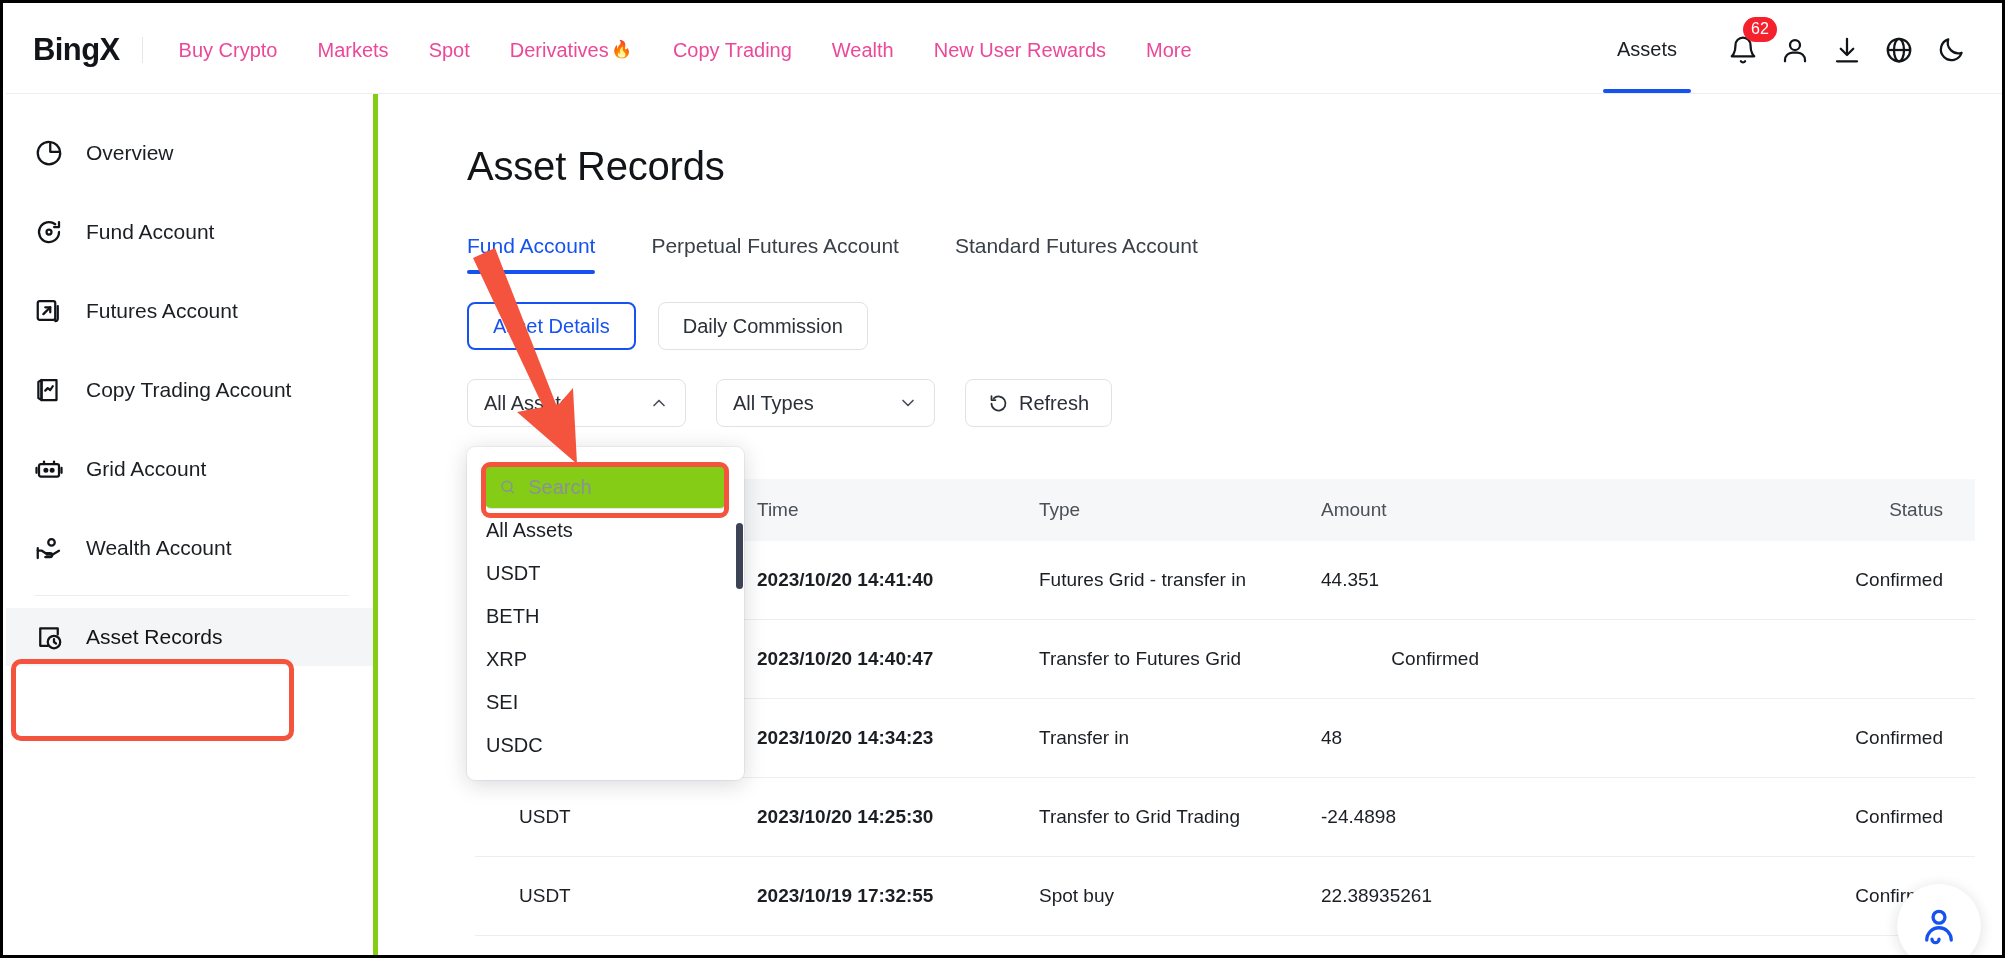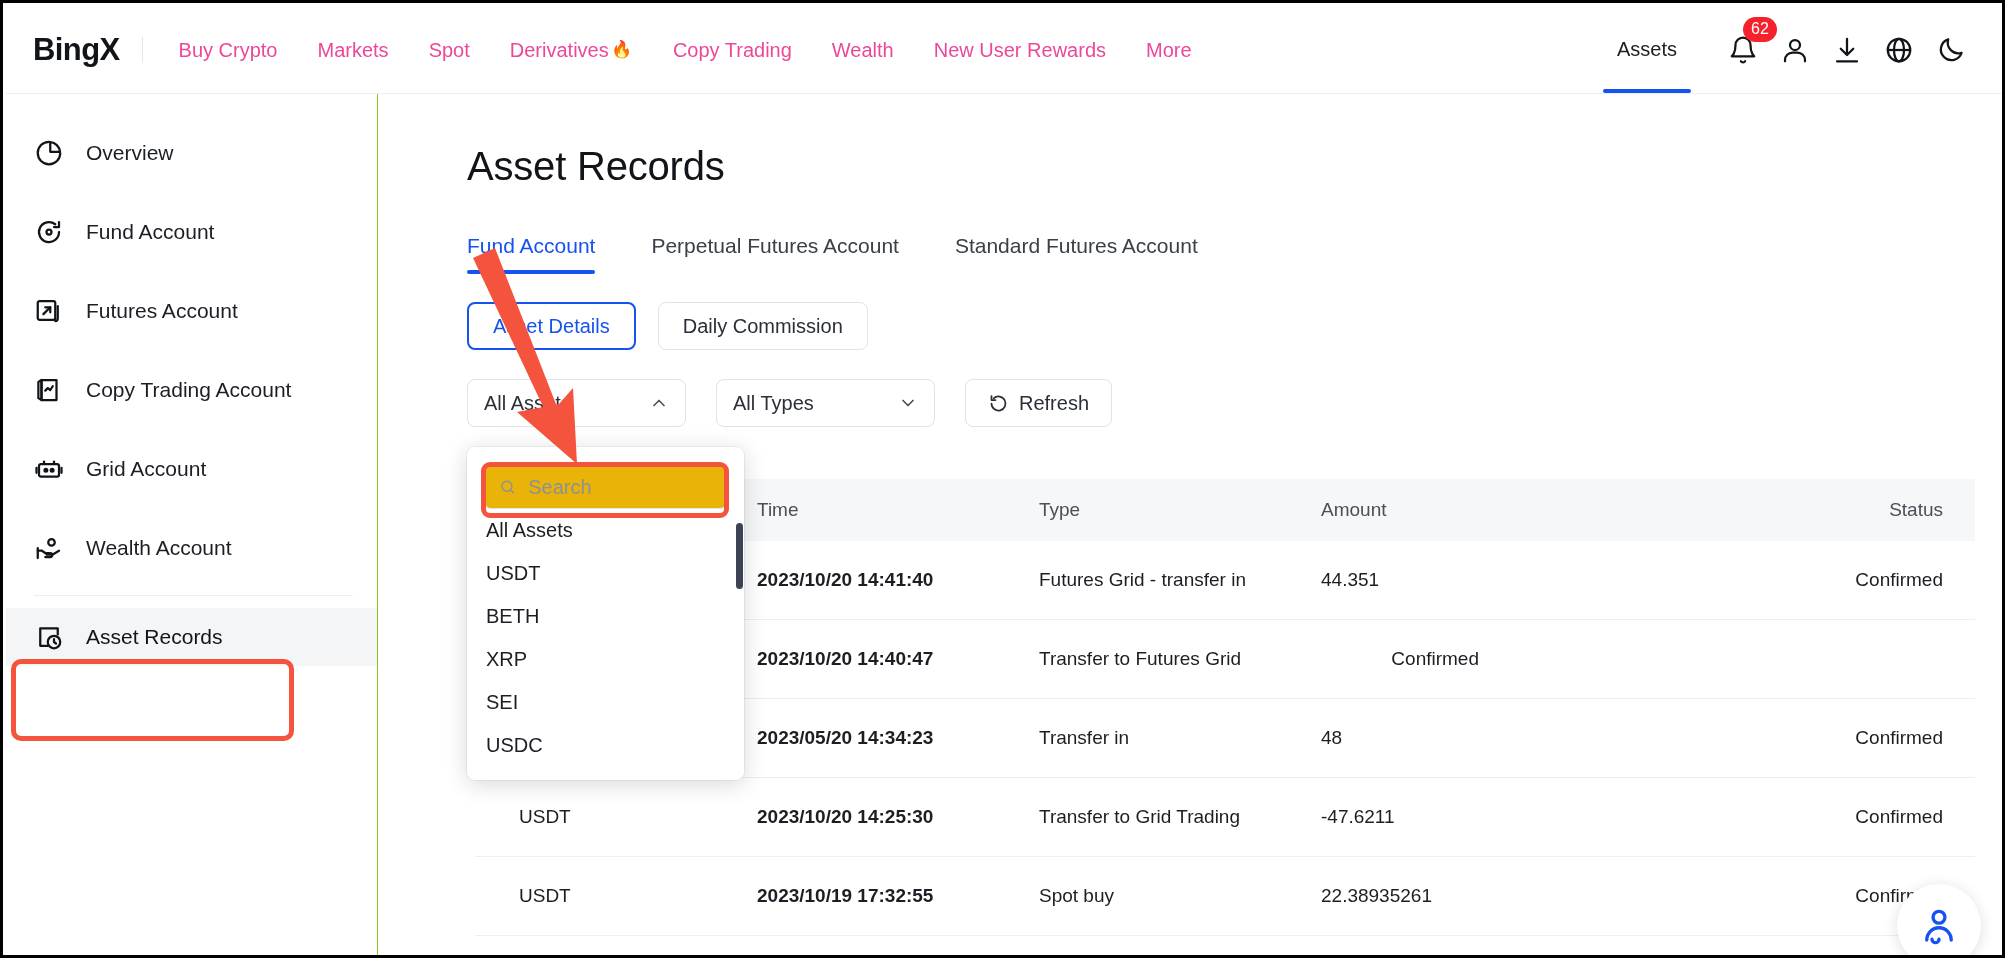--- a/index.html
+++ b/index.html
@@ -65,21 +65,21 @@
     background: #f5222d; color: #fff; font-size: 16px;
     display: flex; align-items: center; justify-content: center;
     padding: 0 6px; font-weight: 500;
   }
 
   
   .sidebar {
     position: absolute; top: 91px; left: 3px;
     width: 372px; height: 864px;
     background: #ffffff;
-    border-right: 1px solid #84cc16;
+    border-right: 5px solid #84cc16;
   }
   .side-item {
     display: flex; align-items: center;
     height: 58px; margin-top: 21px;
     padding-left: 28px; gap: 22px;
     cursor: pointer; position: relative;
   }
   .side-item:first-child { margin-top: 30px; }
   .side-label { font-size: 21px; color: #1b1f24; white-space: nowrap; }
   .side-divider {
@@ -160,21 +160,21 @@
     position: absolute; left: 88px; top: 353px;
     width: 277px; height: 333px;
     background: #ffffff; border-radius: 8px;
     box-shadow: 0 4px 22px rgba(20,26,40,.17), 0 0 0 1px rgba(20,26,40,.05);
     z-index: 40; overflow: hidden;
   }
   .searchbox {
     margin: 18px 17px 0 17px; height: 44px;
     border: 1px solid #e3e6ea; border-radius: 7px;
     display: flex; align-items: center; gap: 12px; padding: 0 14px;
-    background: #eab308;
+    background: #84cc16;
   }
   .searchbox input {
     border: none; outline: none; font-size: 20px; color: #2b3038;
     font-family: "Liberation Sans", sans-serif; width: 100%; background: transparent;
   }
   .searchbox input::placeholder { color: #8b9199; }
   .opt {
     height: 43px; display: flex; align-items: center;
     padding-left: 19px; font-size: 20px; color: #1b1f24; cursor: pointer;
   }
@@ -425,30 +425,30 @@
         <div class="c-status">Confirmed</div>
       </div>
       <div class="trow">
         <div class="c-asset">USDT</div>
         <div class="c-time">2023/10/20 14:40:47</div>
         <div class="c-type">Transfer to Futures Grid</div>
         <div class="c-status">Confirmed</div>
       </div>
       <div class="trow">
         <div class="c-asset">USDT</div>
-        <div class="c-time">2023/05/20 14:34:23</div>
+        <div class="c-time">2023/10/20 14:34:23</div>
         <div class="c-type">Transfer in</div>
         <div class="c-amt">48</div>
         <div class="c-status">Confirmed</div>
       </div>
       <div class="trow">
         <div class="c-asset">USDT</div>
         <div class="c-time">2023/10/20 14:25:30</div>
         <div class="c-type">Transfer to Grid Trading</div>
-        <div class="c-amt">-47.6211</div>
+        <div class="c-amt">-24.4898</div>
         <div class="c-status">Confirmed</div>
       </div>
       <div class="trow">
         <div class="c-asset">USDT</div>
         <div class="c-time">2023/10/19 17:32:55</div>
         <div class="c-type">Spot buy</div>
         <div class="c-amt">22.38935261</div>
         <div class="c-status">Confirmed</div>
       </div>
     </div>

